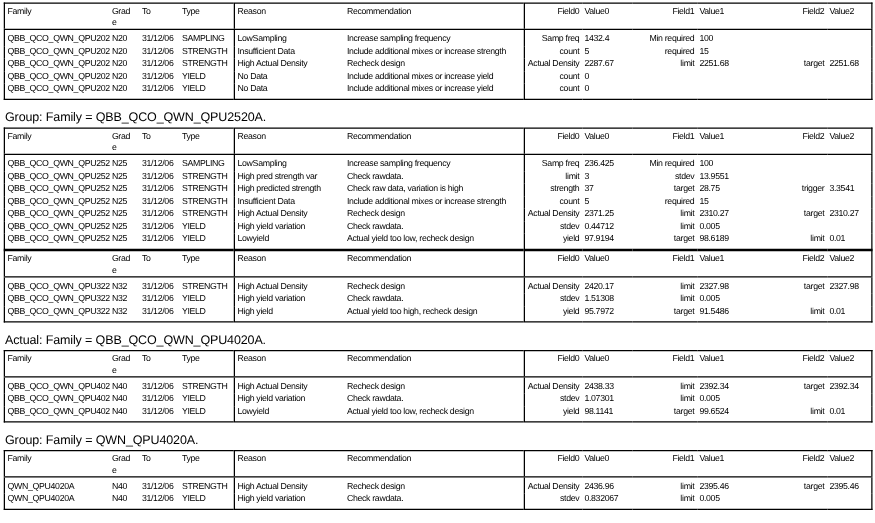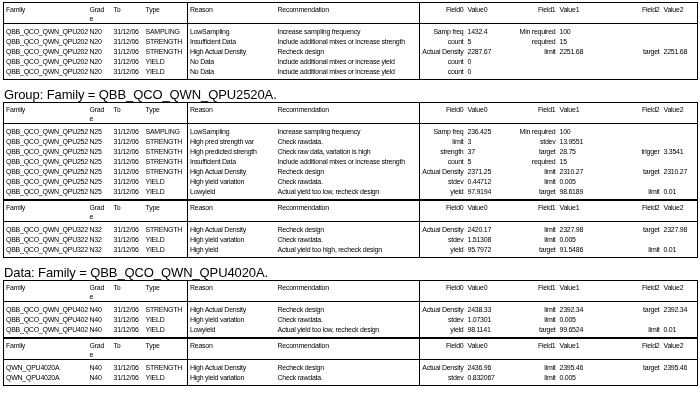--- a/index.html
+++ b/index.html
@@ -6,21 +6,21 @@
   html, body {
     margin: 0; padding: 0;
     width: 700px; height: 418px;
     background: #ffffff;
     color: #000000;
     font-family: "Liberation Sans", sans-serif;
     overflow: hidden;
   }
   #report-root { padding: 2px 3px 0 3px; }
   .group-label {
-    font-size: 13px;
+    font-size: 10px;
     line-height: 8px;
     letter-spacing: -0.1px;
     margin: 11px 0 3px 1px;
   }
   table {
     border-collapse: collapse;
     table-layout: fixed;
     width: 694px;
     font-size: 7px;
     letter-spacing: -0.25px;
@@ -364,21 +364,21 @@
           <td class="c5">Actual yield too high, recheck design</td>
           <td class="c6">yield</td>
           <td class="c7">95.7972</td>
           <td class="c8">target</td>
           <td class="c9">91.5486</td>
           <td class="c10">limit</td>
           <td class="c11">0.01</td>
         </tr>
       </tbody>
     </table>
-    <div class="group-label">Data: Family = QBB_QCO_QWN_QPU4020A.</div>
+    <div class="group-label">Actual: Family = QBB_QCO_QWN_QPU4020A.</div>
     <table>
       <colgroup>
         <col style="width: 84px;">
         <col style="width: 24px;">
         <col style="width: 32px;">
         <col style="width: 44px;">
         <col style="width: 88px;">
         <col style="width: 144px;">
         <col style="width: 46px;">
         <col style="width: 40px;">
@@ -441,20 +441,21 @@
           <td class="c5">Actual yield too low, recheck design</td>
           <td class="c6">yield</td>
           <td class="c7">98.1141</td>
           <td class="c8">target</td>
           <td class="c9">99.6524</td>
           <td class="c10">limit</td>
           <td class="c11">0.01</td>
         </tr>
       </tbody>
     </table>
+    <div class="group-label">Group: Family = QWN_QPU4020A.</div>
     <table>
       <colgroup>
         <col style="width: 84px;">
         <col style="width: 24px;">
         <col style="width: 32px;">
         <col style="width: 44px;">
         <col style="width: 88px;">
         <col style="width: 144px;">
         <col style="width: 46px;">
         <col style="width: 40px;">

